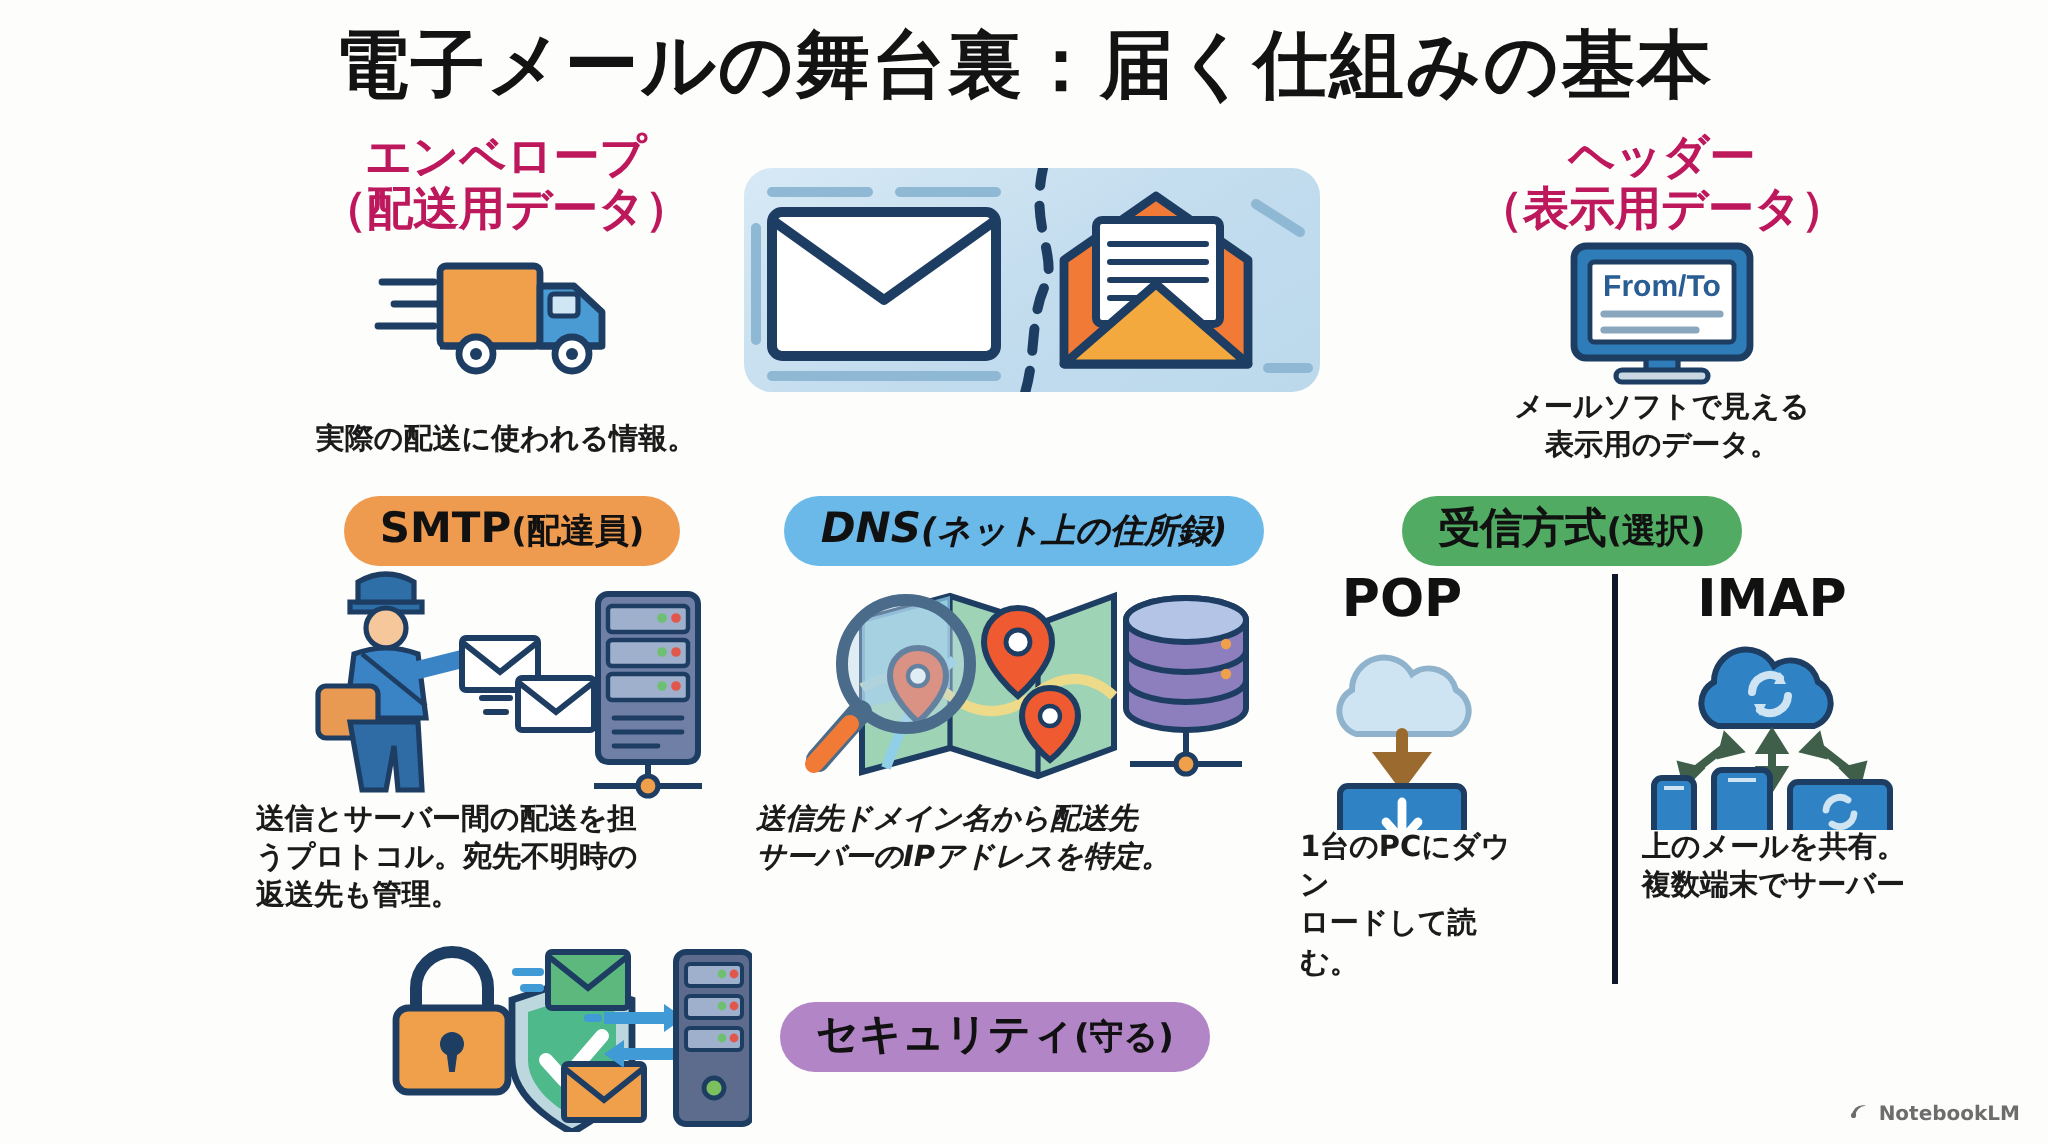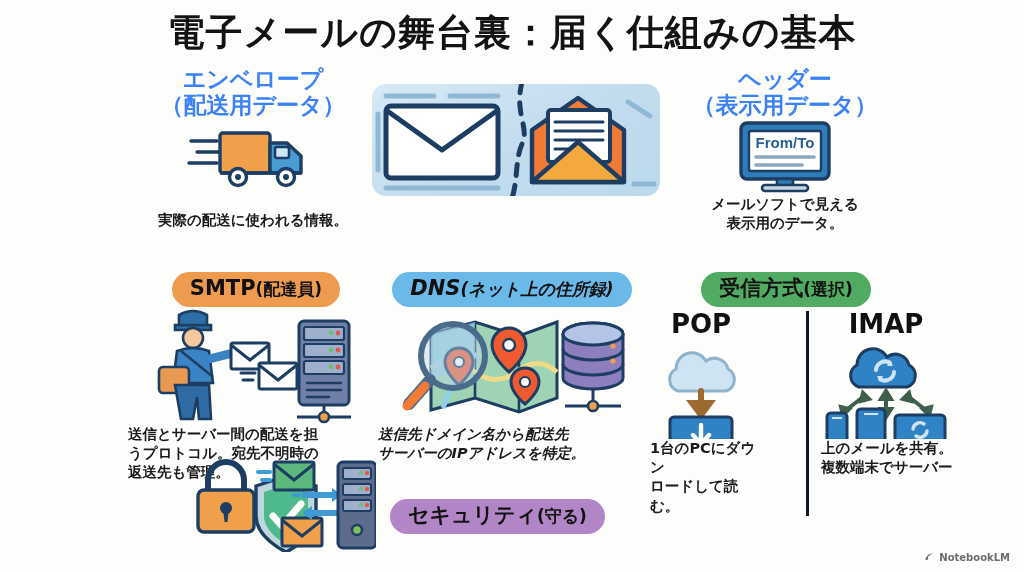--- a/index.html
+++ b/index.html
@@ -18,59 +18,58 @@
   .title{
     position:absolute;top:8px;left:0;width:1024px;
     text-align:center;
     font-size:37px;font-weight:700;letter-spacing:1px;
     color:#131313;
     white-space:nowrap;
   }
 
   
   .block-head{
-    font-size:23px;font-weight:700;line-height:1.15;text-align:center;color:#3b82f6;
+    font-size:23px;font-weight:700;line-height:1.15;text-align:center;color:#be185d;
   }
   .caption{
     font-size:14.5px;font-weight:700;line-height:1.32;color:#1b1b1b;
   }
 
   
   .pill{
     display:inline-block;
     border-radius:999px;
     padding:4px 18px 6px;
     font-size:21px;font-weight:700;
     color:#111;
     white-space:nowrap;
     line-height:1.2;
-    margin-top:24px;
   }
   .pill .sub{font-size:17px;}
   .pill-smtp{background:#ee9b50;}
   .pill-dns{background:#6bb9e9;}
   .pill-recv{background:#51ab62;}
   .pill-sec{background:#b185c6;}
 
   
   .hero{
     position:absolute;left:372px;top:84px;width:288px;height:112px;
     background:linear-gradient(150deg,#d7e9f5 0%,#c2dcee 55%,#bcd9ec 100%);
     border-radius:14px;
   }
 
   
   .env-col{position:absolute;left:128px;top:66px;width:250px;text-align:center;}
-  .hdr-col{position:absolute;left:660px;top:66px;width:250px;text-align:center;}
+  .hdr-col{position:absolute;left:660px;top:66px;width:250px;text-align:center;padding-left:46px;}
 
   .smtp-col{position:absolute;left:128px;top:248px;width:256px;}
   .dns-col{position:absolute;left:378px;top:248px;width:268px;font-style:italic;}
   .recv-col{position:absolute;left:646px;top:248px;width:280px;}
 
-  .sec-row{position:absolute;left:186px;top:456px;width:700px;}
+  .sec-row{position:absolute;left:186px;top:470px;width:700px;}
 
   .icon-wrap{display:flex;align-items:center;justify-content:center;}
 
   
   .recv-split{display:flex;margin-top:4px;}
   .recv-half{flex:1;text-align:center;}
   .recv-half.left{padding-right:8px;}
   .recv-half.right{padding-left:8px;border-left:3px solid #0f172a;margin-left:42px;}
   .recv-title{font-size:26px;font-weight:700;color:#111;line-height:1;margin-bottom:2px;}
 

